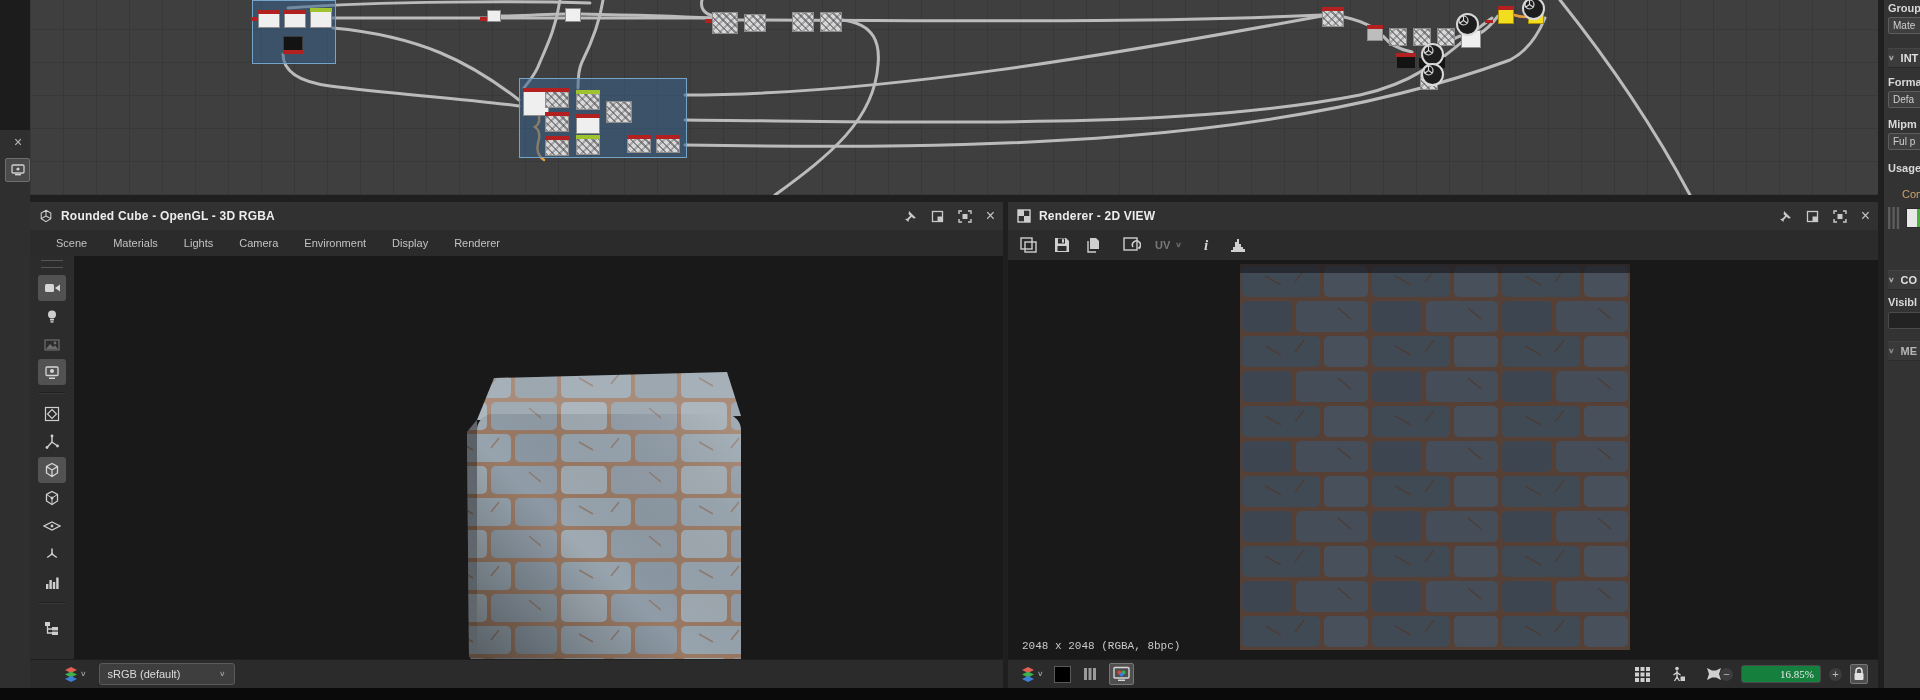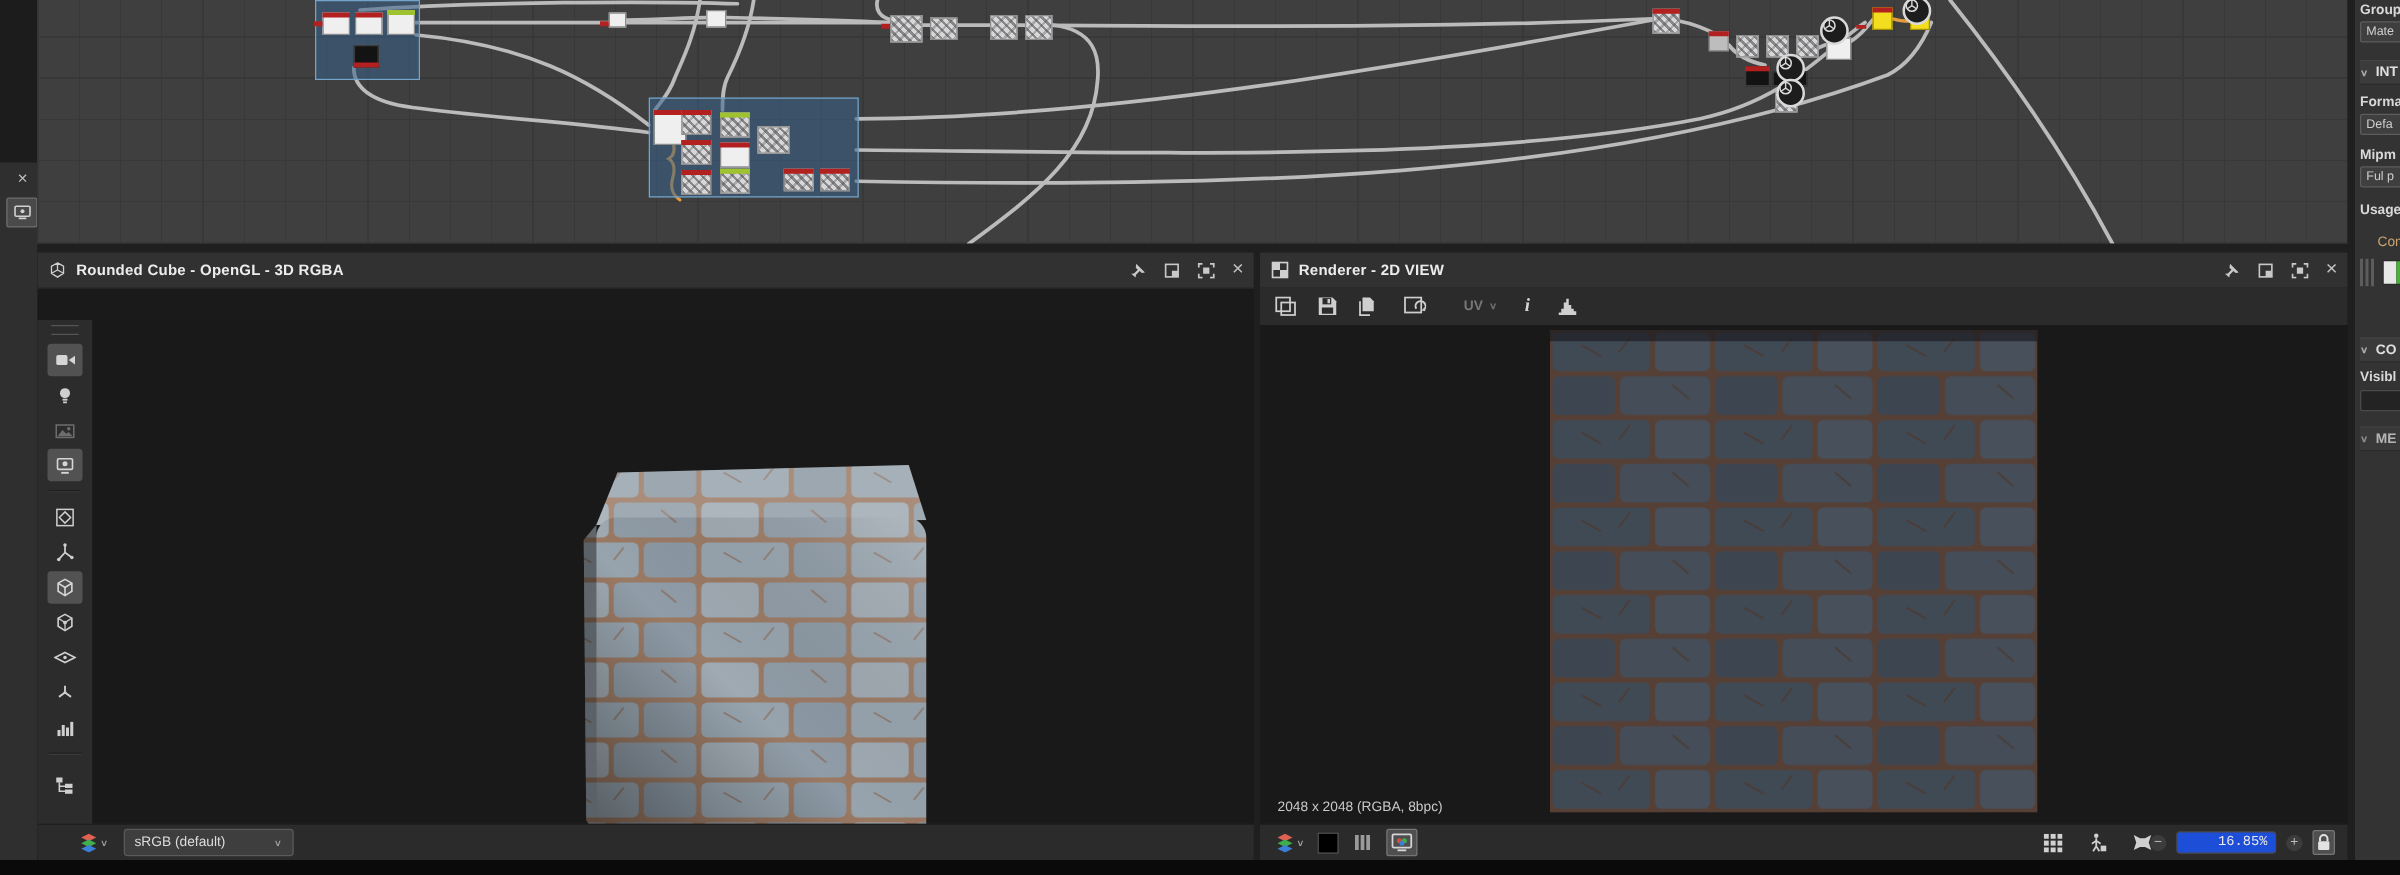--- a/index.html
+++ b/index.html
@@ -65,25 +65,25 @@
   #v3-toolbar .sep{width:26px;height:1px;background:#1f1f1f;border-bottom:1px solid #3a3a3a;margin:6px 0;}
   #v3-toolbar .grip{width:22px;height:6px;border-top:1px solid #555;border-bottom:1px solid #555;margin:4px 0 6px;}
   #v3-viewport{position:absolute;left:44px;top:54px;right:0;bottom:28px;background:#191919;overflow:hidden;}
   .dropdown{height:20px;background:#3e3e3e;border:1px solid #5a5a5a;border-radius:3px;
             display:flex;align-items:center;font-size:11px;color:#dcdcdc;padding:0 8px;gap:8px;}
   .chev{font-size:9px;color:#aaa;transform:scaleY(.8);}
 
   
   #view2d{left:1008px;top:202px;width:870px;height:486px;}
   #v2-viewport{position:absolute;left:0;top:58px;right:0;bottom:28px;background:#191919;overflow:hidden;}
-  #v2-status{position:absolute;left:14px;bottom:8px;font-size:11px;color:#c9c9c9;}
+  #v2-status{position:absolute;left:14px;bottom:8px;font-size:11px;color:#c9c9c9;font-family:Liberation Mono, monospace;}
   .uv-lab{font-size:11px;color:#787878;font-weight:bold;display:flex;gap:5px;align-items:center;}
   #zoom-group{position:absolute;right:10px;top:0;height:28px;display:flex;align-items:center;gap:8px;}
-  #zoom-input{width:66px;height:16px;background:#1d4ed8;border:1px solid #4a4a4a;border-radius:3px;
-              color:#e8e8e8;font-size:11px;text-align:right;padding:0 6px;font-family:Liberation Mono, monospace;}
+  #zoom-input{width:66px;height:16px;background:#15803d;border:1px solid #4a4a4a;border-radius:3px;
+              color:#e8e8e8;font-size:11px;text-align:right;padding:0 6px;font-family:Liberation Serif, serif;}
   .roundbtn{width:13px;height:13px;border-radius:50%;background:#3c3c3c;color:#bbb;font-size:11px;
             line-height:11px;display:flex;align-items:center;justify-content:center;}
   #left-icons-2d{display:flex;align-items:center;gap:10px;padding-left:12px;}
   #right-icons-2d{position:absolute;right:118px;top:0;height:28px;display:flex;align-items:center;gap:16px;}
 
   
   #props{left:1884px;top:0;width:36px;height:688px;background:#333;overflow:hidden;}
   #props .inner{position:absolute;left:4px;top:0;width:110px;}
   .p-label{font-size:11px;font-weight:bold;color:#d8d8d8;white-space:nowrap;}
   .p-field{width:70px;height:15px;background:#3f3f3f;border:1px solid #5d5d5d;border-radius:2px;
@@ -269,20 +269,29 @@
           </span>
         <span class="tbi">
             <svg width="14" height="13" viewBox="0 0 14 13">
               <path d="M1 4 V1 H4 M10 1 H13 V4 M13 9 V12 H10 M4 12 H1 V9" fill="none" stroke="#c9c9c9" stroke-width="1.4"></path>
               <rect x="4.5" y="4" width="5" height="5" fill="#c9c9c9"></rect>
             </svg>
           </span>
         <span class="tbi" style="font-size:16px;line-height:12px;">×</span>
       </div>
     </div>
+    <div class="menubar" id="v3-menu">
+        <span>Scene</span>
+        <span>Materials</span>
+        <span>Lights</span>
+        <span>Camera</span>
+        <span>Environment</span>
+        <span>Display</span>
+        <span>Renderer</span>
+      </div>
 
     <div id="v3-toolbar">
       <div class="grip"></div>
       <div class="t-ic sel">
           <svg width="17" height="14" viewBox="0 0 17 14">
             <rect x="1" y="3" width="9" height="8" rx="1.5" fill="#d6d6d6"></rect>
             <path d="M11 7 L16 3.5 V10.5 Z" fill="#d6d6d6"></path>
           </svg>
         </div>
       <div class="t-ic">
@@ -459,21 +468,21 @@
             <path d="M2 4 V15 H10" fill="none" stroke="#cfcfcf" stroke-width="1.4"></path>
           </svg>
         </span>
       <span class="ibtn" style="margin-left:6px;">
           <svg width="18" height="16" viewBox="0 0 18 16">
             <rect x="1" y="1" width="13" height="12" fill="none" stroke="#cfcfcf" stroke-width="1.4"></rect>
             <path d="M10 10 a4 4 0 1 1 6 1" fill="none" stroke="#cfcfcf" stroke-width="1.6"></path>
             <path d="M16.5 9 l.8 3 -3 -.6 Z" fill="#cfcfcf"></path>
           </svg>
         </span>
-      <span class="uv-lab" style="margin-left:16px;">
+      <span class="uv-lab" style="margin-left:0;">
           <span>UV</span>
           <span class="chev" style="color:#6d6d6d;">∨</span>
         </span>
       <span class="ibtn" style="margin-left:8px;font-family:'Liberation Serif',serif;font-style:italic;font-weight:bold;font-size:15px;color:#d6d6d6;">i</span>
       <span class="ibtn" style="margin-left:6px;">
           <svg width="17" height="14" viewBox="0 0 17 14">
             <path d="M1 14 V12 H3 V9 H5 V4 H7 V1 H9 V6 H11 V9 H13 V11 H15 V14 Z" fill="#cfcfcf"></path>
           </svg>
         </span>
     </div>

